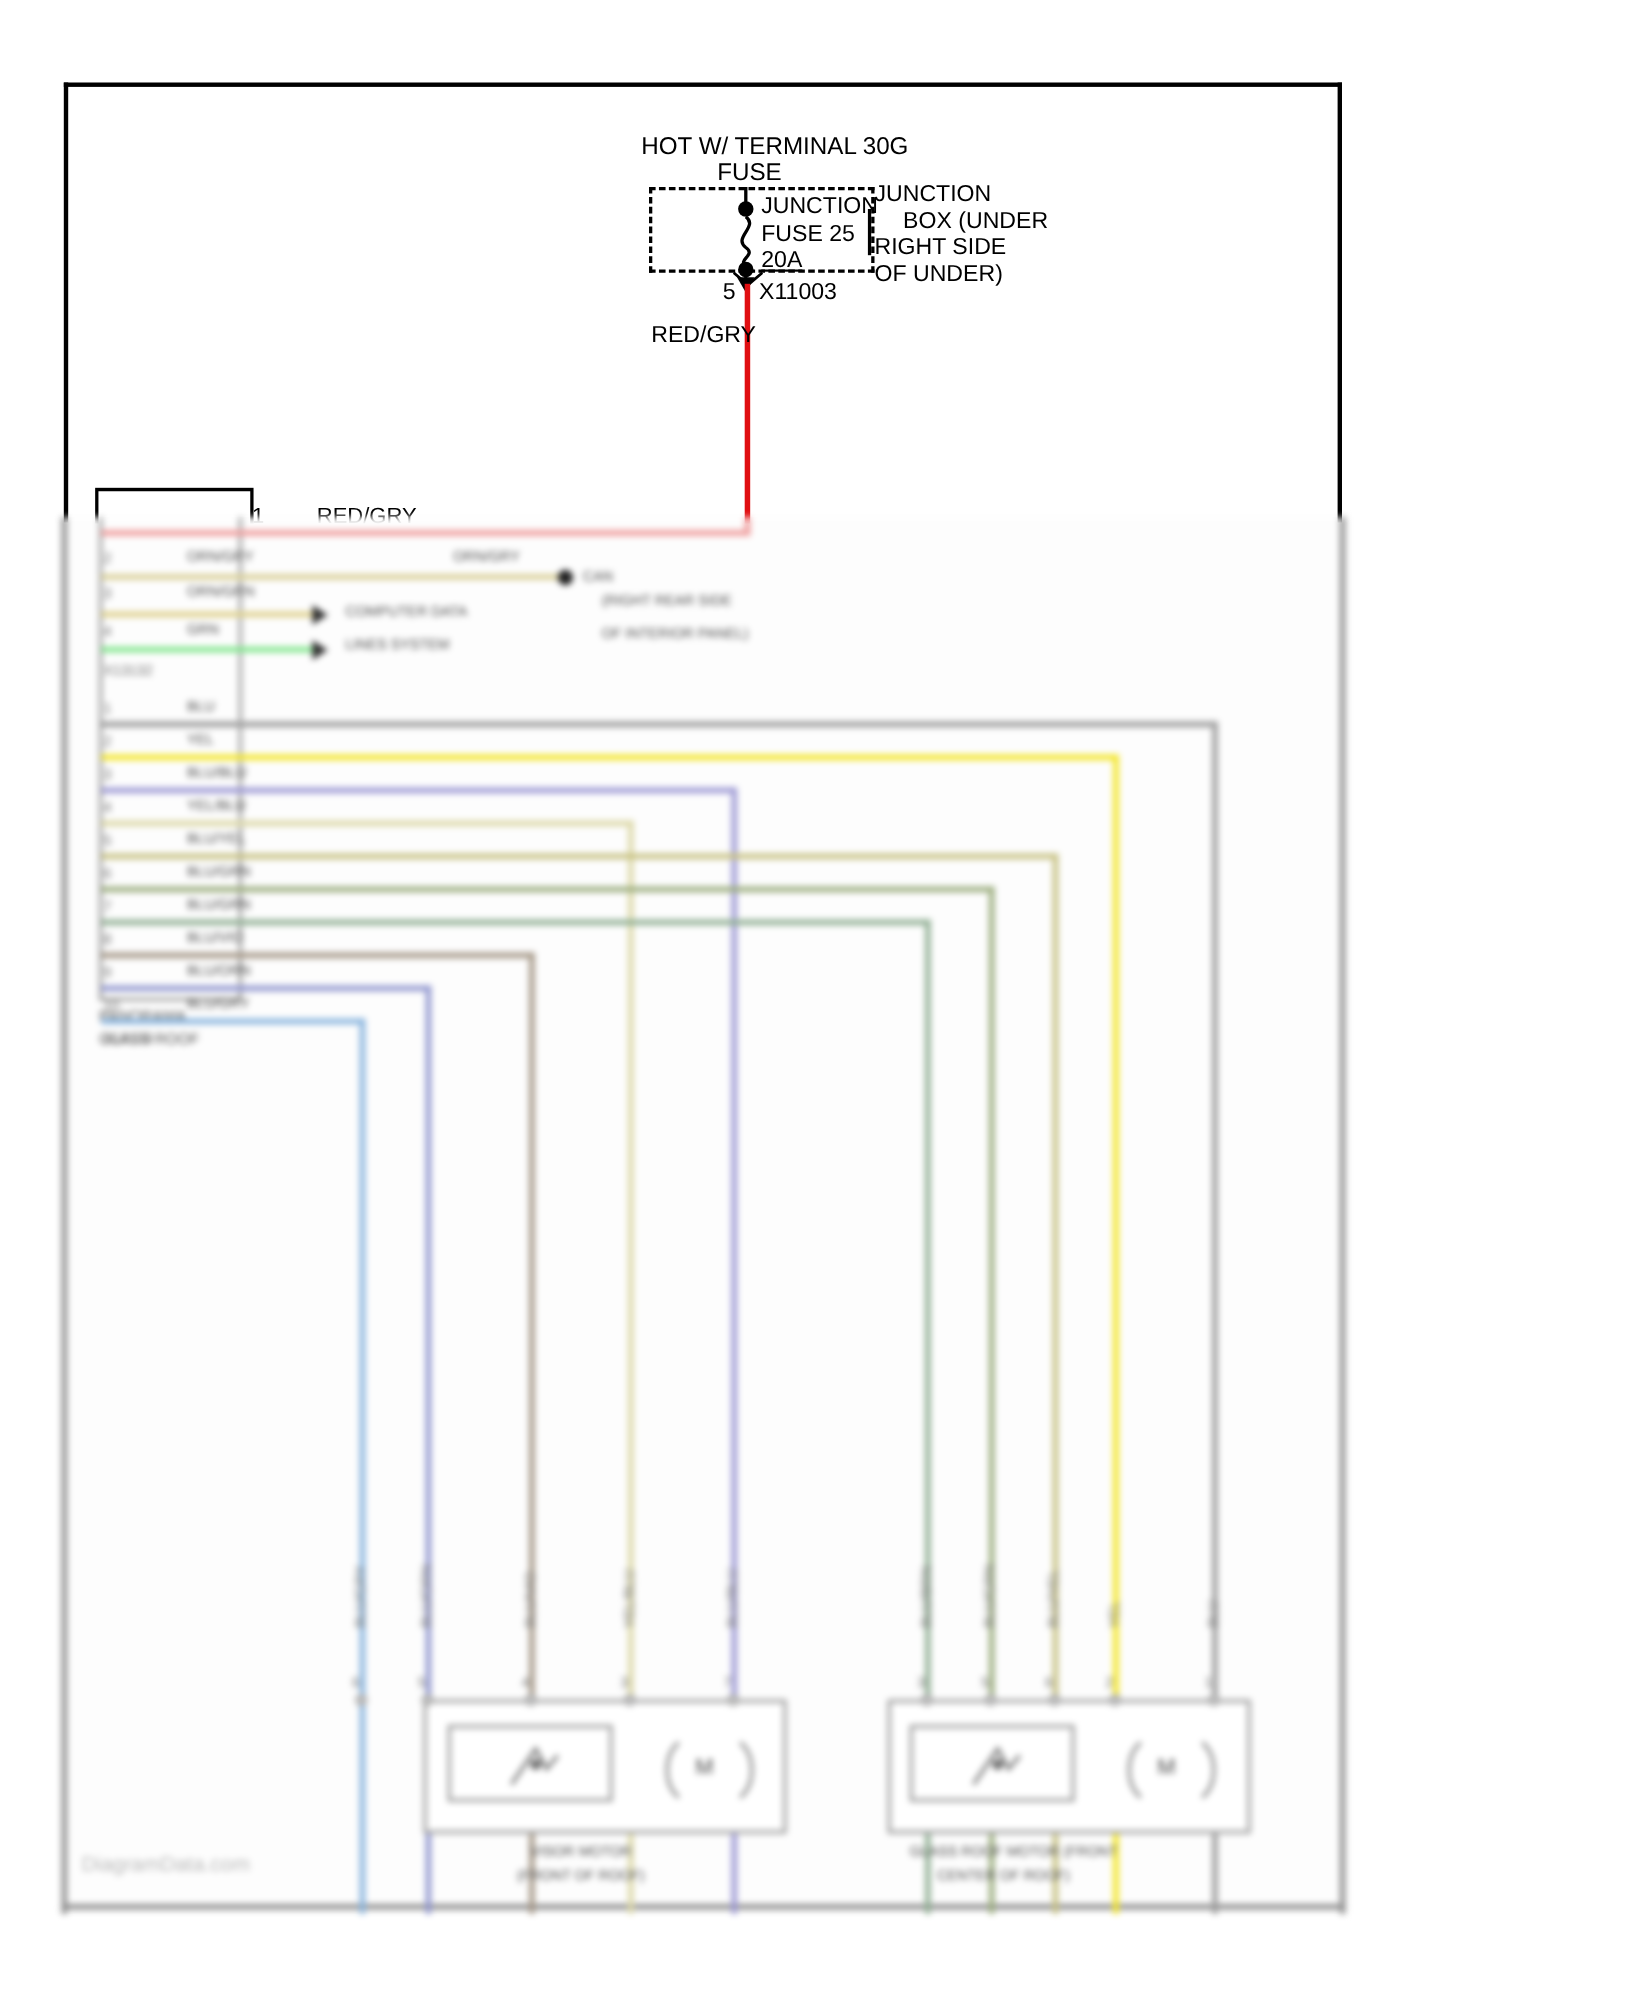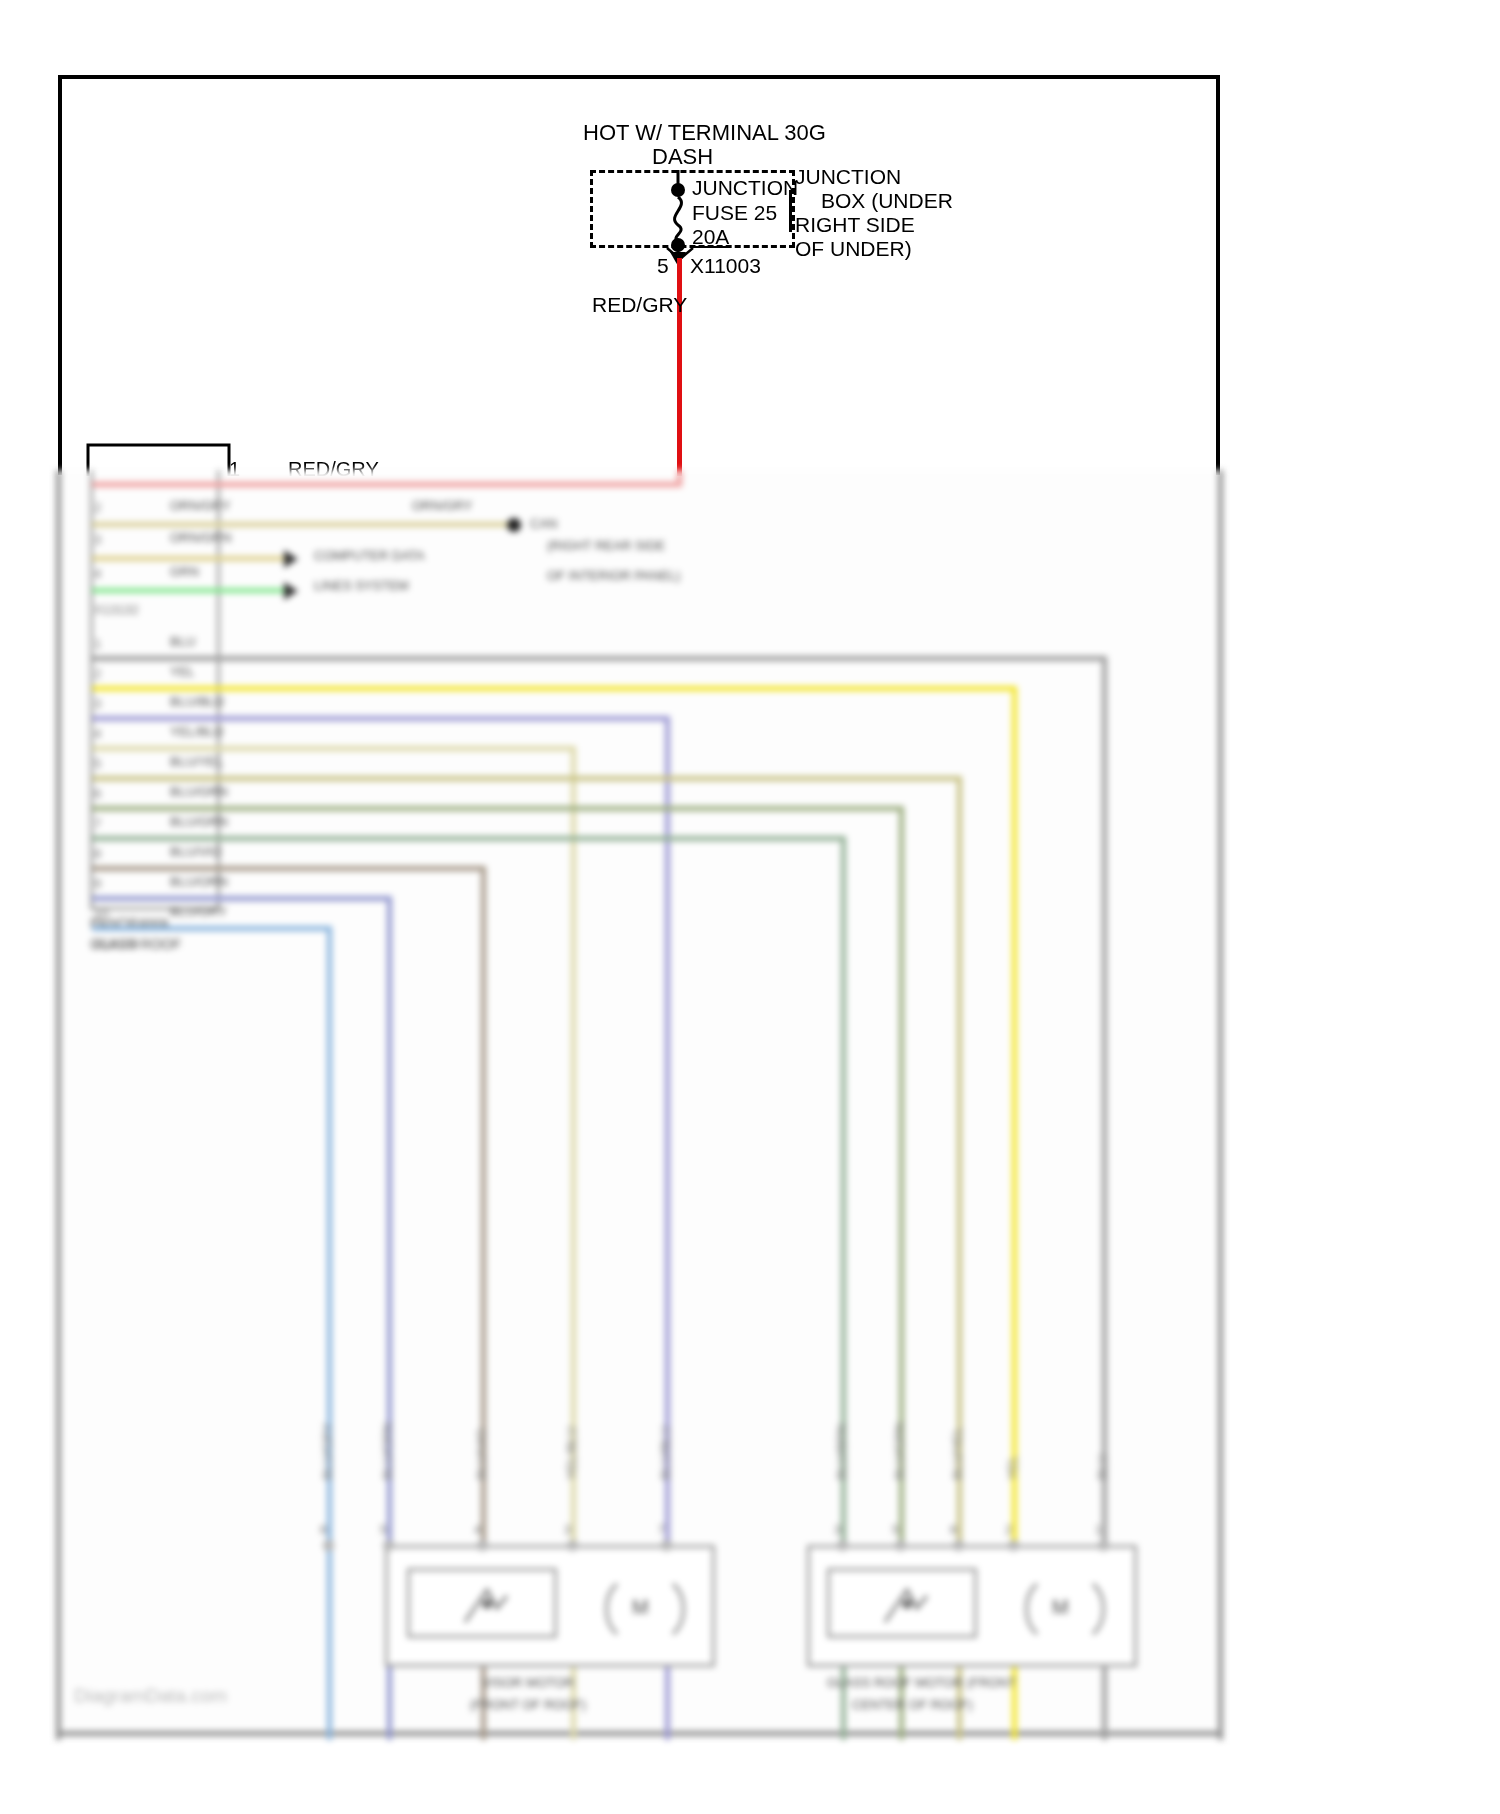--- a/index.html
+++ b/index.html
@@ -148,21 +148,21 @@
   }
 </style>
 </head>
 <body>
 
 <div id="root">
 
   <div class="frame-top"></div>
 
   <div class="txt t22" style="left:583px; top:120px;">HOT W/ TERMINAL 30G</div>
-  <div class="txt t22" style="left:652px; top:144px;">DASH</div>
+  <div class="txt t22" style="left:652px; top:144px;">FUSE</div>
 
   <div class="relay-box"></div>
   <div class="jbox-right-bar"></div>
 
   <svg class="fuse-svg" width="60" height="110" viewBox="0 0 60 110">
     <line x1="28" y1="12" x2="28" y2="26" stroke="#000" stroke-width="3"></line>
     <circle cx="28" cy="32" r="7" fill="#000"></circle>
     <path d="M28 39 C 40 48, 16 58, 28 67 C 38 74, 20 78, 28 84" fill="none" stroke="#000" stroke-width="3"></path>
     <circle cx="28" cy="87" r="7" fill="#000"></circle>
     <line x1="28" y1="92" x2="28" y2="100" stroke="#000" stroke-width="3"></line>

